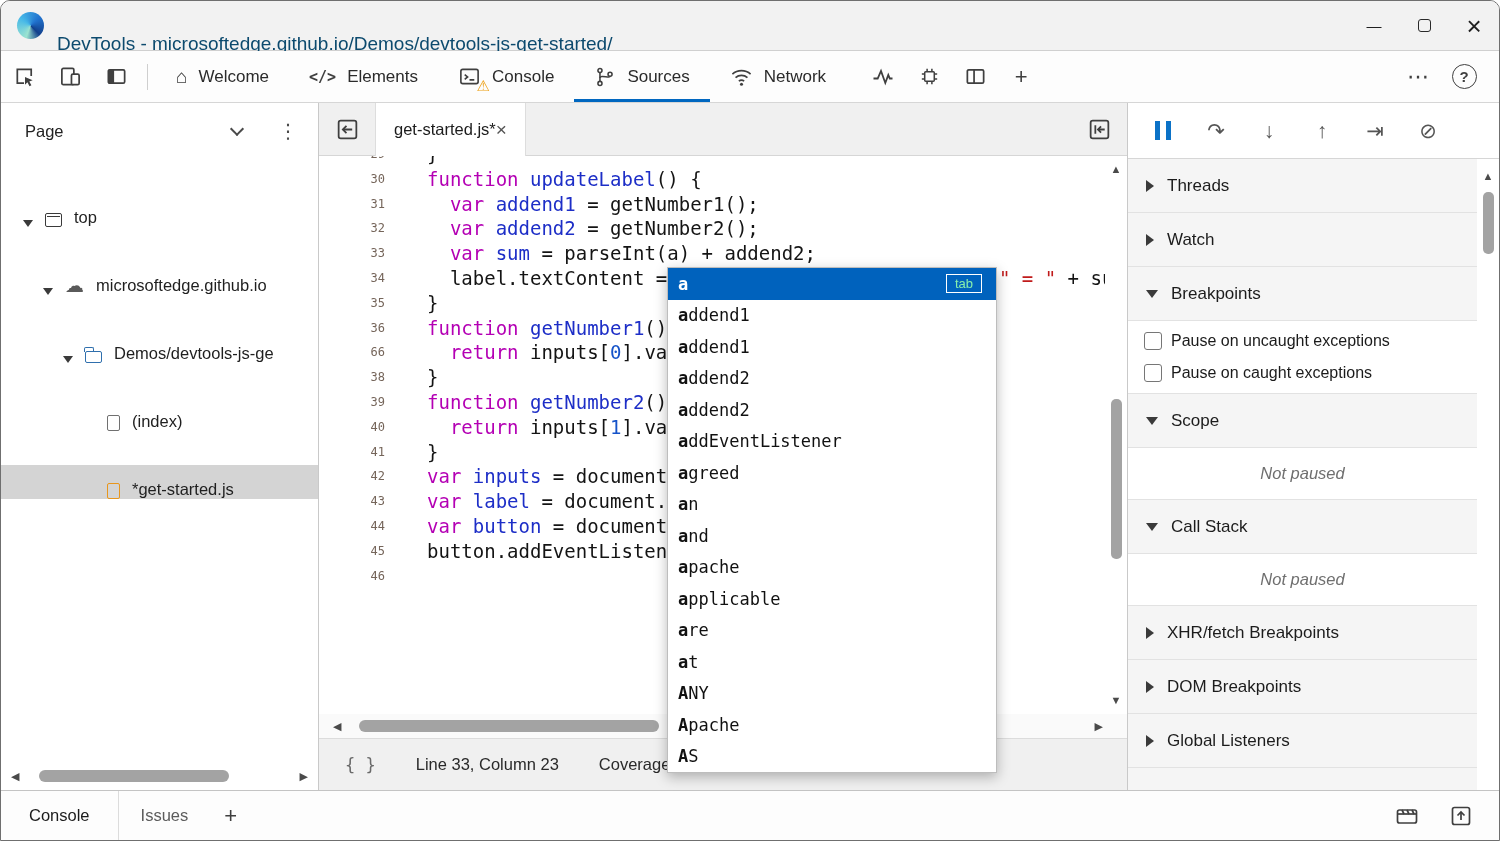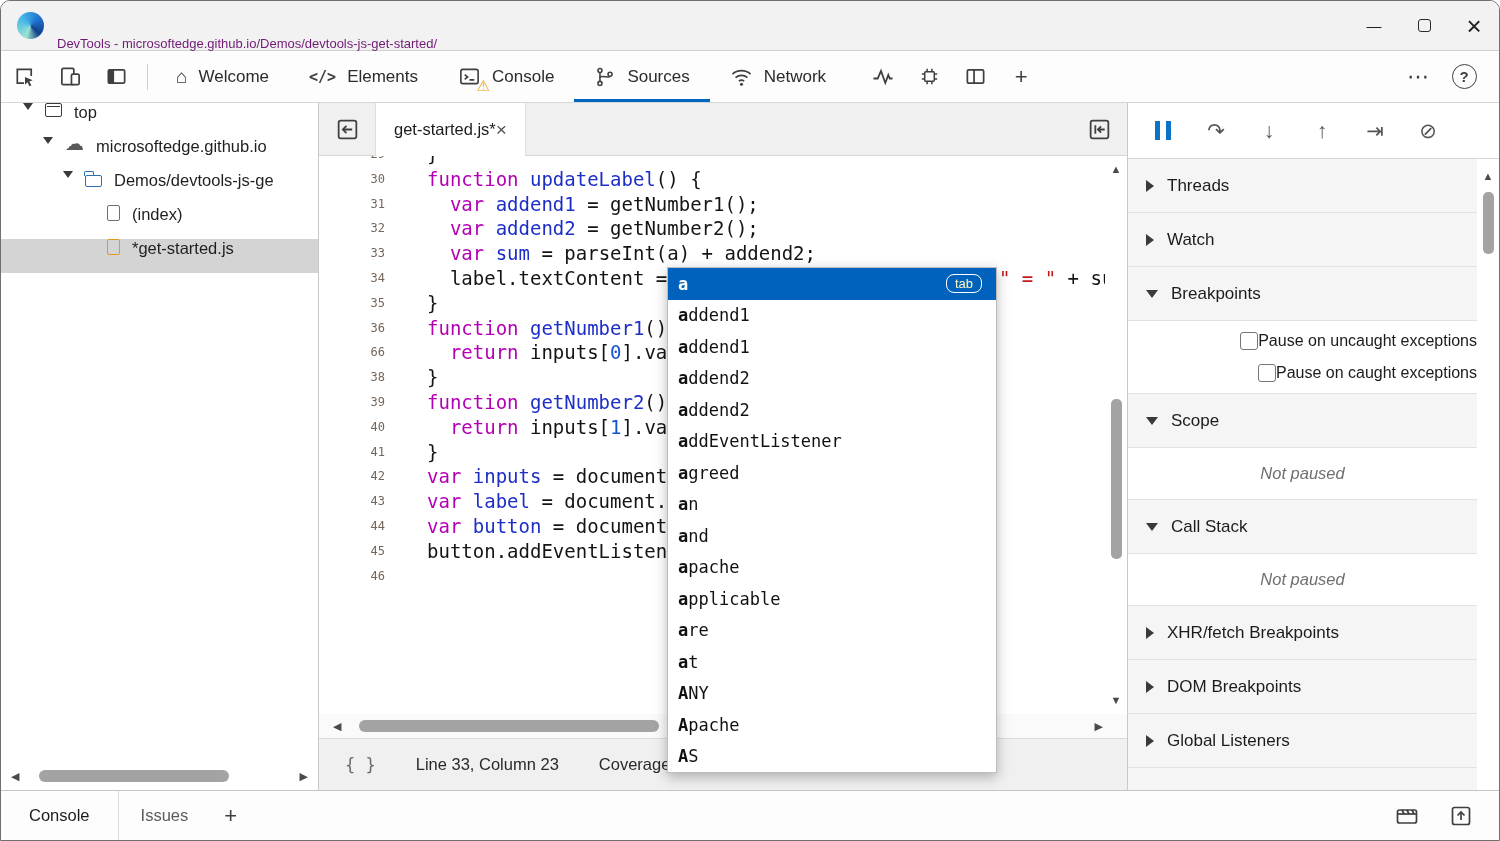--- a/index.html
+++ b/index.html
@@ -3,21 +3,21 @@
 <meta charset="utf-8">
 <style>
 * {margin:0;padding:0;box-sizing:border-box;}
 html,body{background:#fff;}
 body{font-family:"Liberation Sans",sans-serif;width:1500px;height:841px;overflow:hidden;}
 .window{width:1500px;height:841px;border:1px solid #6f6f6f;border-radius:10px 10px 0 0;overflow:hidden;display:flex;flex-direction:column;background:#fff;position:relative;}
 
 
 .titlebar{height:50px;background:#f2f2f2;display:flex;align-items:center;padding-left:16px;border-bottom:1px solid #d0d0d0;flex:0 0 auto;}
 .edge-logo{width:27px;height:27px;border-radius:50%;background:conic-gradient(from 200deg,#9be3d0,#46b8e8 30%,#2173cf 58%,#12408c 82%,#9be3d0);margin-right:13px;flex:0 0 auto;}
-.title-text{font-size:13px;color:#701a75;white-space:nowrap;margin-top:36px;}
+.title-text{font-size:19px;color:#0c4a6e;white-space:nowrap;margin-top:36px;}
 .win-controls{margin-left:auto;display:flex;height:100%;}
 .win-btn{width:50px;display:flex;align-items:center;justify-content:center;color:#202020;font-size:15px;}
 .maxbox{width:13px;height:13px;border:1.5px solid #2a2a2a;border-radius:3px;}
 .close-glyph{font-size:26px;font-weight:300;line-height:1;}
 
 
 .toolbar{height:52px;background:#fdfdfd;display:flex;align-items:stretch;border-bottom:1px solid #d6d6d6;flex:0 0 auto;}
 .tool-btn{width:46px;display:flex;align-items:center;justify-content:center;}
 .vdivider{border-left:1px solid #cfcfcf;height:26px;align-self:center;margin:0 8px;}
 .tab{display:flex;align-items:center;gap:11px;padding:0 20px;font-size:17px;color:#2b2b2b;}
@@ -32,21 +32,21 @@
 
 
 .main{flex:1;display:flex;min-height:0;}
 
 
 .sidebar{width:318px;flex:0 0 318px;border-right:1px solid #c9c9c9;display:flex;flex-direction:column;position:relative;background:#fff;}
 .sidebar-header{height:56px;display:flex;align-items:center;padding:0 20px 0 24px;font-size:16.5px;color:#222;flex:0 0 auto;}
 .chevron-down{width:10px;height:10px;border-right:2px solid #4a4a4a;border-bottom:2px solid #4a4a4a;transform:rotate(45deg);margin-left:auto;margin-right:36px;margin-top:-4px;}
 .kebab{font-size:20px;color:#4a4a4a;letter-spacing:0;}
 .tree{flex:1;}
-.trow{height:34px;display:flex;align-items:flex-start;font-size:16.5px;color:#1f1f1f;white-space:nowrap;overflow:hidden;}
+.trow{height:34px;display:flex;align-items:flex-end;font-size:16.5px;color:#1f1f1f;white-space:nowrap;overflow:hidden;margin-top:34px;}
 .trow.selected{background:#d4d4d4;}
 .caret-tri{width:0;height:0;border-left:5.5px solid transparent;border-right:5.5px solid transparent;border-top:7px solid #3a3a3a;margin-right:12px;flex:0 0 auto;}
 .tree-icon{margin-right:12px;flex:0 0 auto;position:relative;display:inline-block;}
 .icon-frame{width:17px;height:14px;border:1.8px solid #3a3a3a;border-radius:2px;}
 .icon-frame:after{content:'';position:absolute;left:1px;right:1px;top:2px;border-top:1.8px solid #3a3a3a;}
 .icon-cloud{font-size:19px;color:#5a5a5a;line-height:1;margin-top:-3px;}
 .icon-folder{width:17px;height:12px;border:1.8px solid #2f6fad;border-radius:2px;margin-top:4px;}
 .icon-folder:before{content:'';position:absolute;top:-5px;left:-1.8px;width:8px;height:4px;border:1.8px solid #2f6fad;border-bottom:none;border-radius:2px 2px 0 0;}
 .icon-file{width:13px;height:16px;border:1.8px solid #707070;border-radius:2px;}
 .icon-file.modified{border-color:#e8961c;}
@@ -87,40 +87,40 @@
 .dbg-toolbar{height:56px;border-bottom:1px solid #d6d6d6;display:flex;align-items:center;gap:27px;padding-left:22px;flex:0 0 auto;}
 .dbg-btn{width:26px;display:flex;justify-content:center;align-items:center;font-size:21px;color:#555;}
 .pause-bars{width:16px;height:19px;border-left:5px solid #0b72c7;border-right:5px solid #0b72c7;}
 .panel-body{flex:1;display:flex;min-height:0;}
 .sections{flex:1;min-width:0;overflow:hidden;}
 .sec-head{height:54px;background:#f5f5f5;border-bottom:1px solid #e2e2e2;display:flex;align-items:center;padding-left:18px;font-size:17px;color:#1c1c1c;gap:13px;}
 .sec-head.partial{height:24px;border-bottom:none;}
 .sec-caret-right{width:0;height:0;border-top:6px solid transparent;border-bottom:6px solid transparent;border-left:8px solid #3a3a3a;}
 .sec-caret-down{width:0;height:0;border-left:6px solid transparent;border-right:6px solid transparent;border-top:8px solid #3a3a3a;}
 .bp-opts{background:#fff;border-bottom:1px solid #e2e2e2;padding:4px 0;}
-.bp-row{height:32px;display:flex;align-items:center;gap:0;padding-left:16px;font-size:16px;color:#1b1b1b;justify-content:flex-end;}
+.bp-row{height:32px;display:flex;align-items:center;gap:9px;padding-left:16px;font-size:16px;color:#1b1b1b;}
 .checkbox{width:18px;height:18px;border:1.6px solid #767676;border-radius:3px;background:#fff;flex:0 0 auto;}
 .not-paused{height:52px;display:flex;align-items:center;justify-content:center;font-style:italic;color:#6f6f6f;font-size:16.5px;border-bottom:1px solid #e2e2e2;background:#fff;}
 .panel-vscroll{width:22px;flex:0 0 22px;display:flex;flex-direction:column;align-items:center;padding-top:12px;}
 .pv-thumb{width:11px;height:62px;border-radius:5px;background:#a3a3a3;margin-top:10px;}
 
 
 .bottombar{height:50px;border-top:1px solid #c4c4c4;background:#fdfdfd;display:flex;align-items:center;flex:0 0 auto;padding-right:26px;}
 .btab{padding:0 28px;font-size:16.5px;color:#1c1c1c;height:100%;display:flex;align-items:center;}
 .btab.inactive{color:#5c5c5c;padding:0 22px;}
 .bdivider{border-left:1px solid #dcdcdc;height:100%;}
 .bplus{font-size:22px;color:#3f3f3f;margin-left:14px;}
 .bottom-icons{margin-left:auto;display:flex;gap:30px;align-items:center;}
 
 
 .popup{position:absolute;left:666px;top:266px;width:330px;height:506px;background:#fff;border:1px solid #bdbdbd;box-shadow:0 4px 12px rgba(0,0,0,.28);z-index:40;display:flex;flex-direction:column;}
 .ac-row{flex:1;display:flex;align-items:center;padding:0 10px;font-family:"DejaVu Sans Mono",monospace;font-size:17px;color:#111;}
 .ac-row .pre{font-weight:bold;}
 .ac-row.sel{background:#0062bd;color:#fff;}
-.tab-badge{margin-left:auto;margin-right:4px;border:1.3px solid #fff;border-radius:8px;font-family:"Liberation Sans",sans-serif;font-size:13px;padding:1px 8px;color:#fef9c3;}
+.tab-badge{margin-left:auto;margin-right:4px;border:1.3px solid #fff;border-radius:0;font-family:"Liberation Sans",sans-serif;font-size:13px;padding:1px 8px;color:#86efac;}
 svg{display:block;}
 </style>
 </head>
 <body>
 
 <div class="window">
 
   <div class="titlebar">
     <span class="edge-logo"></span>
     <span class="title-text">DevTools - microsoftedge.github.io/Demos/devtools-js-get-started/</span>
@@ -224,20 +224,25 @@
       </div>
       <div class="tool-btn">
         <span class="help-circle">?</span>
       </div>
     </div>
   </div>
 
   <div class="main">
 
     <div class="sidebar">
+      <div class="sidebar-header">
+        <span>Page</span>
+        <span class="chevron-down"></span>
+        <span class="kebab">⋮</span>
+      </div>
       <div class="tree">
         <div class="trow" style="padding-left:22px">
           <span class="caret-tri"></span>
           <span class="tree-icon icon-frame"></span>
           <span>top</span>
         </div>
         <div class="trow" style="padding-left:42px">
           <span class="caret-tri"></span>
           <span class="tree-icon icon-cloud">☁</span>
           <span>microsoftedge.github.io</span>

